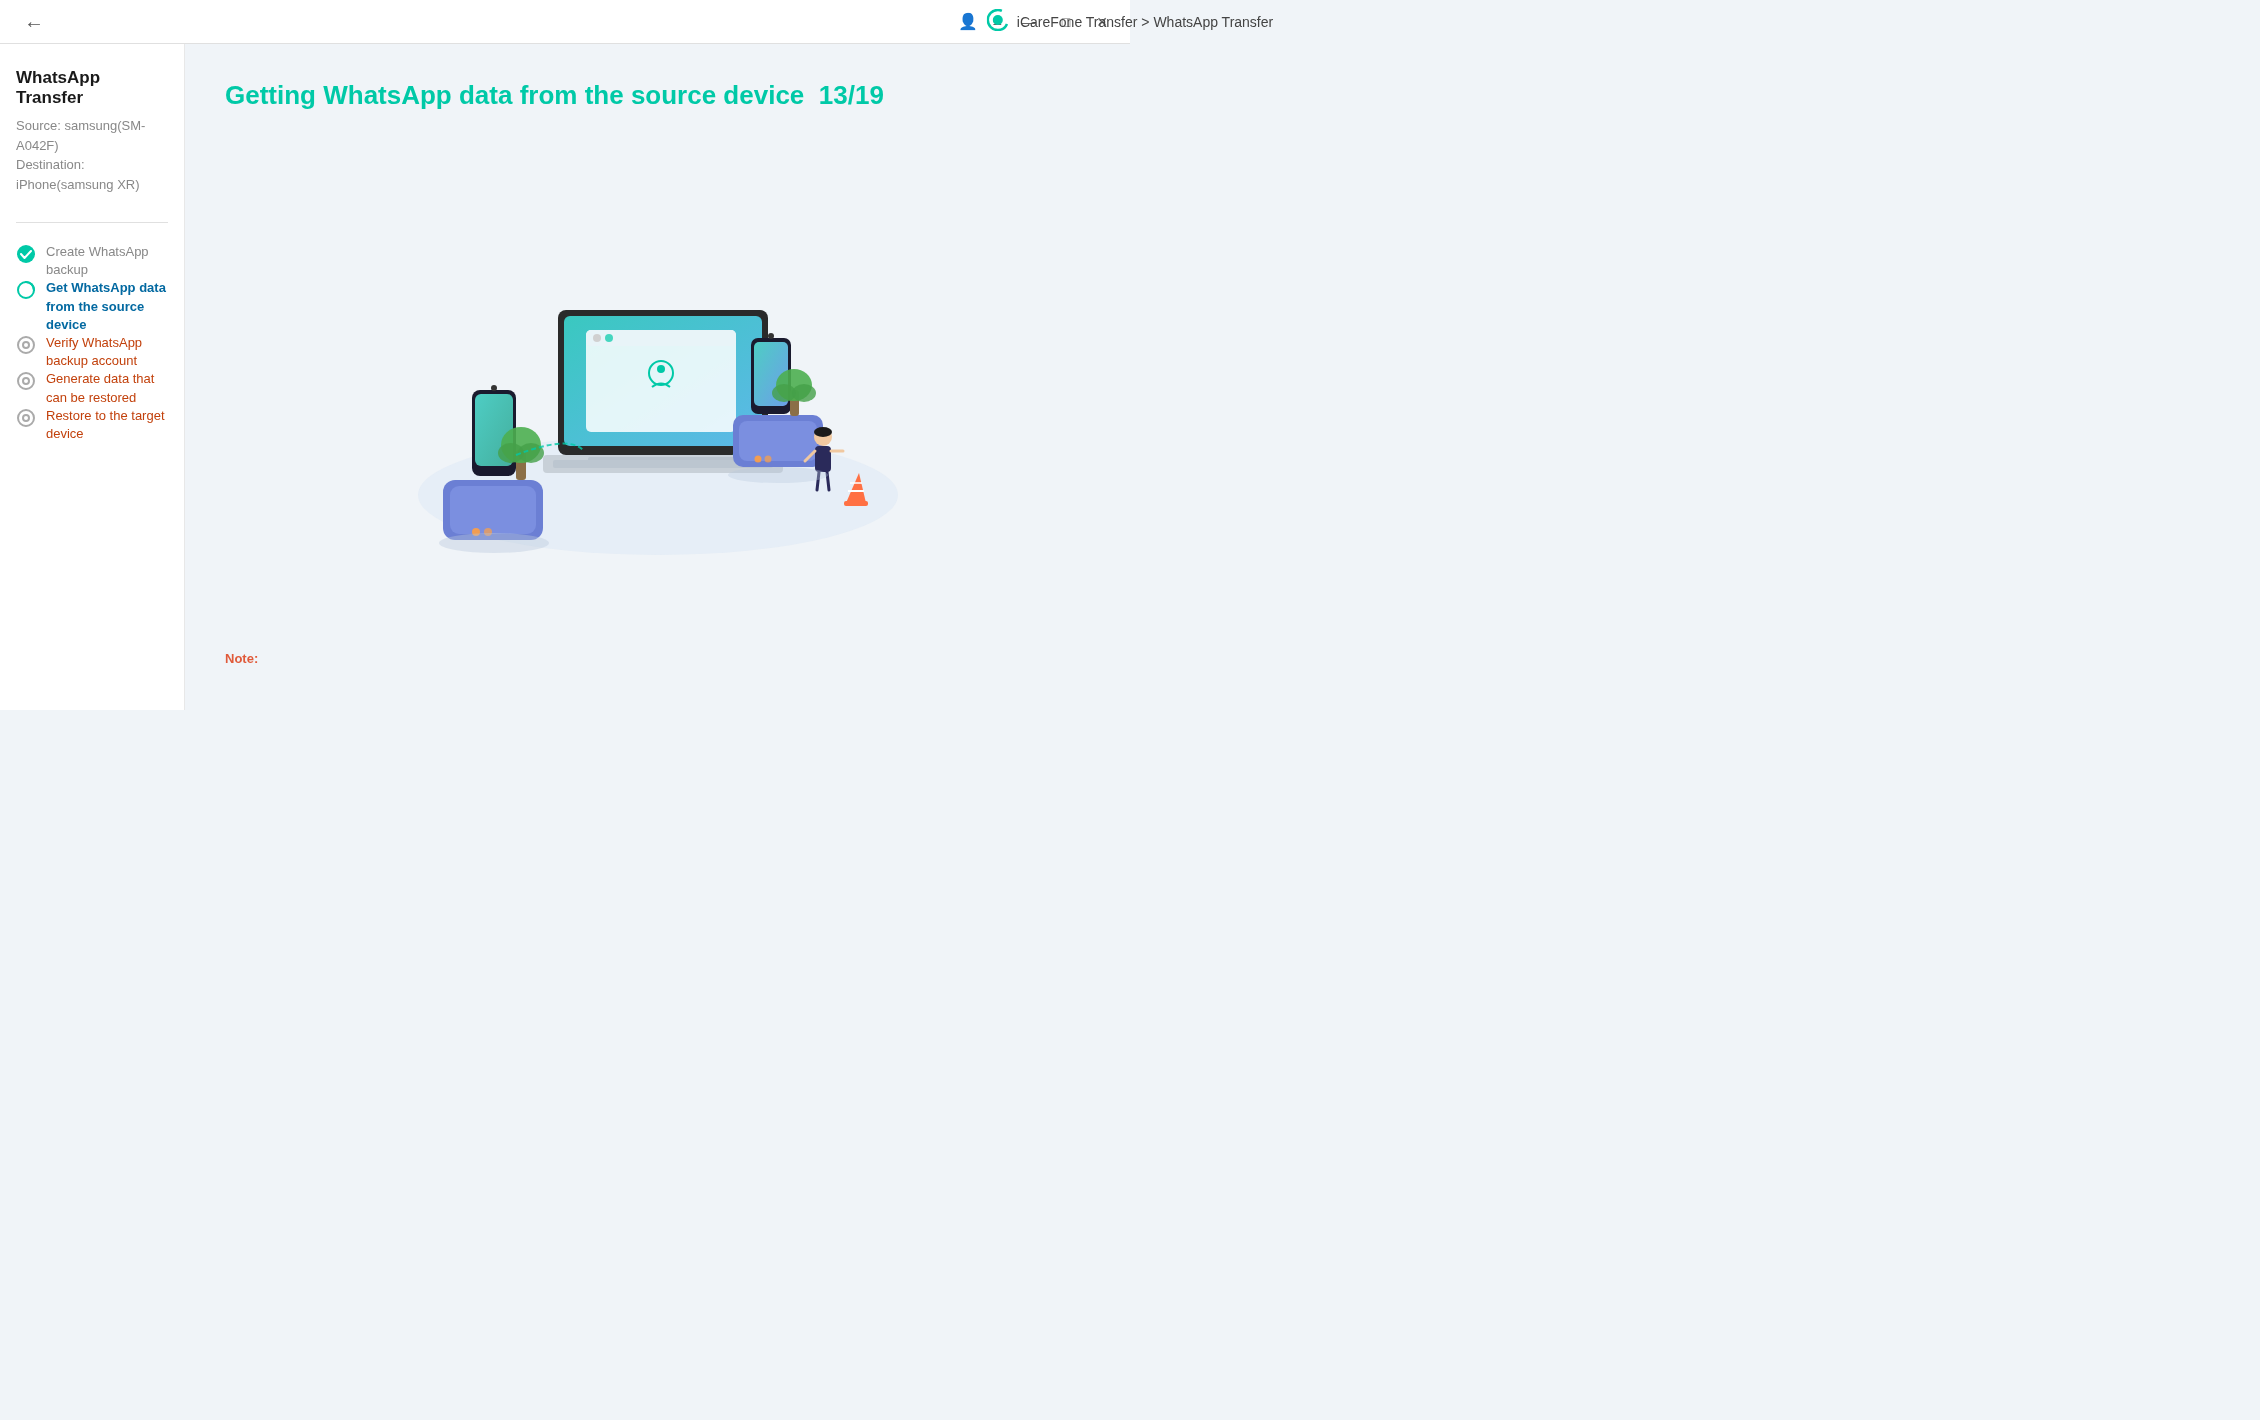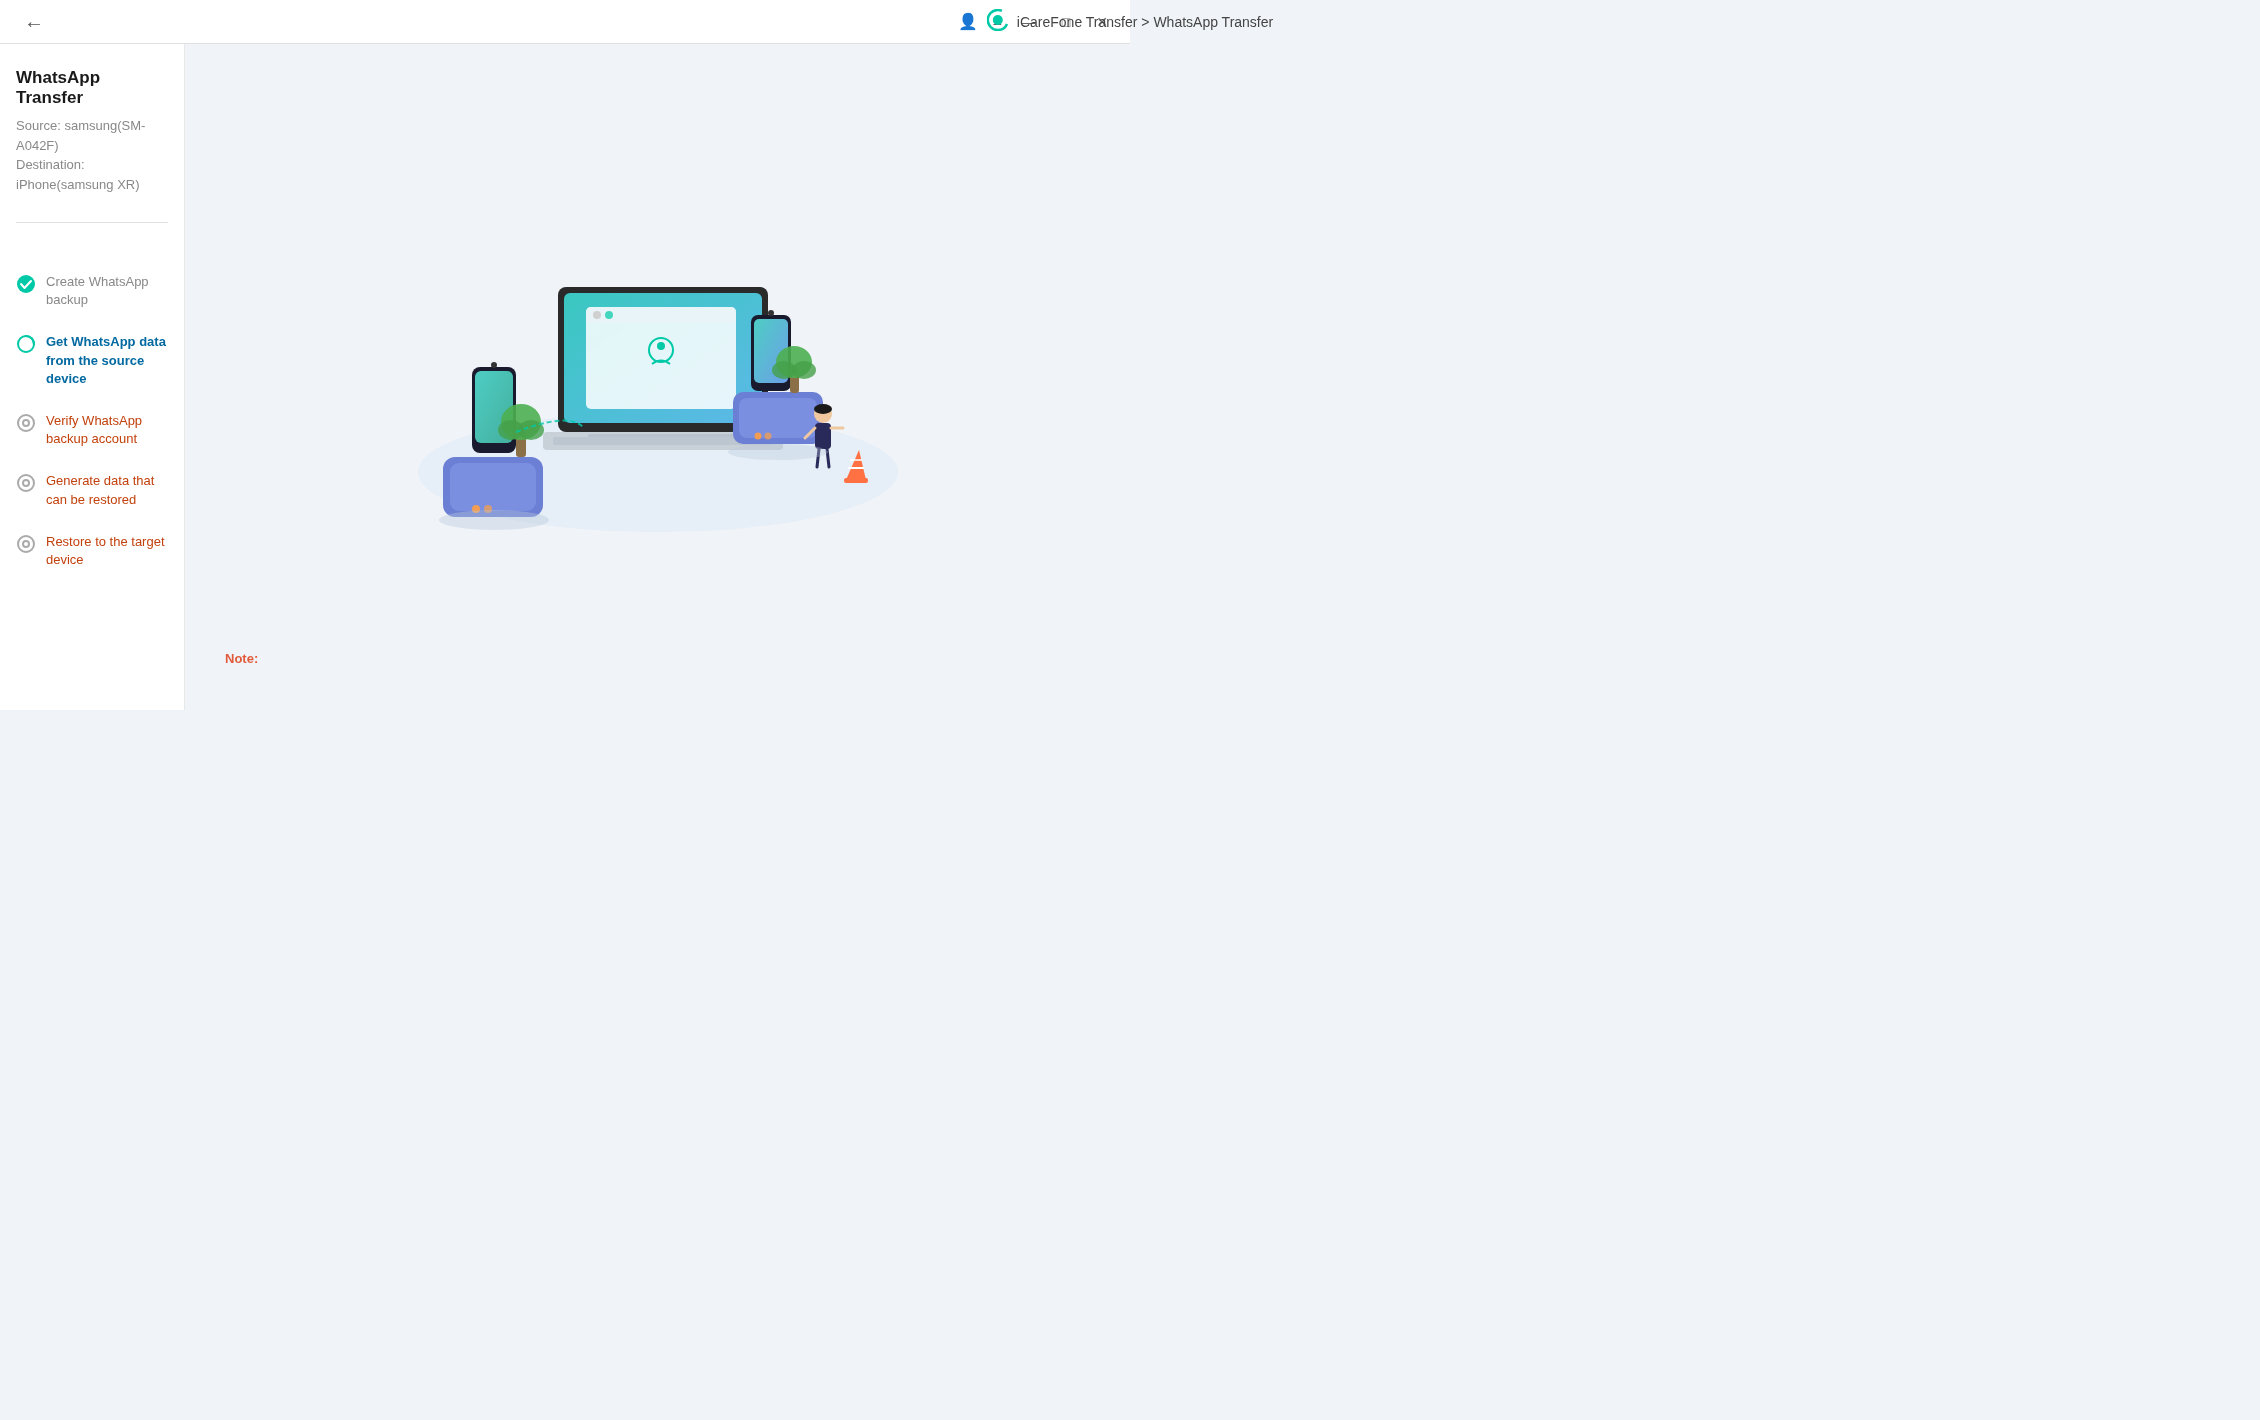--- a/index.html
+++ b/index.html
@@ -96,22 +96,20 @@
       margin-bottom: 28px;
     }
     .sidebar-divider {
       height: 1px;
       background: #e0e0e0;
       margin-bottom: 20px;
     }
     .step-list {
       display: flex;
       flex-direction: column;
-      gap: 24px;
-      margin-top: 30px;
     }
     .step-item {
       display: flex;
       align-items: flex-start;
       gap: 10px;
     }
     .step-icon {
       width: 20px;
       height: 20px;
       flex-shrink: 0;
@@ -291,20 +289,24 @@
             <circle cx="10" cy="10" r="3" fill="none" stroke="#c0c0c0" stroke-width="1.5"></circle>
           </svg>
         </div>
         <span class="step-label inactive-label">Restore to the target device</span>
       </div>
 
     </div>
   </div>
 
   <div class="content">
+    <div class="content-title">
+      <span>Getting WhatsApp data from the source device</span>
+      <span>&nbsp;</span><span style="color:#00c9a7">13/19</span>
+    </div>
 
     <div class="illustration">
       <svg class="illus-svg" viewBox="0 0 580 380" xmlns="http://www.w3.org/2000/svg">
 
         <ellipse cx="290" cy="300" rx="240" ry="60" fill="#dce8f5" opacity="0.5"></ellipse>
 
         <rect x="75" y="285" width="100" height="60" rx="12" fill="#6b7fd4"></rect>
         <rect x="82" y="291" width="86" height="48" rx="9" fill="#7b8fe0"></rect>
         <circle cx="108" cy="337" r="4" fill="#ff9f43" opacity="0.9"></circle>
         <circle cx="120" cy="337" r="4" fill="#ff9f43" opacity="0.7"></circle>

